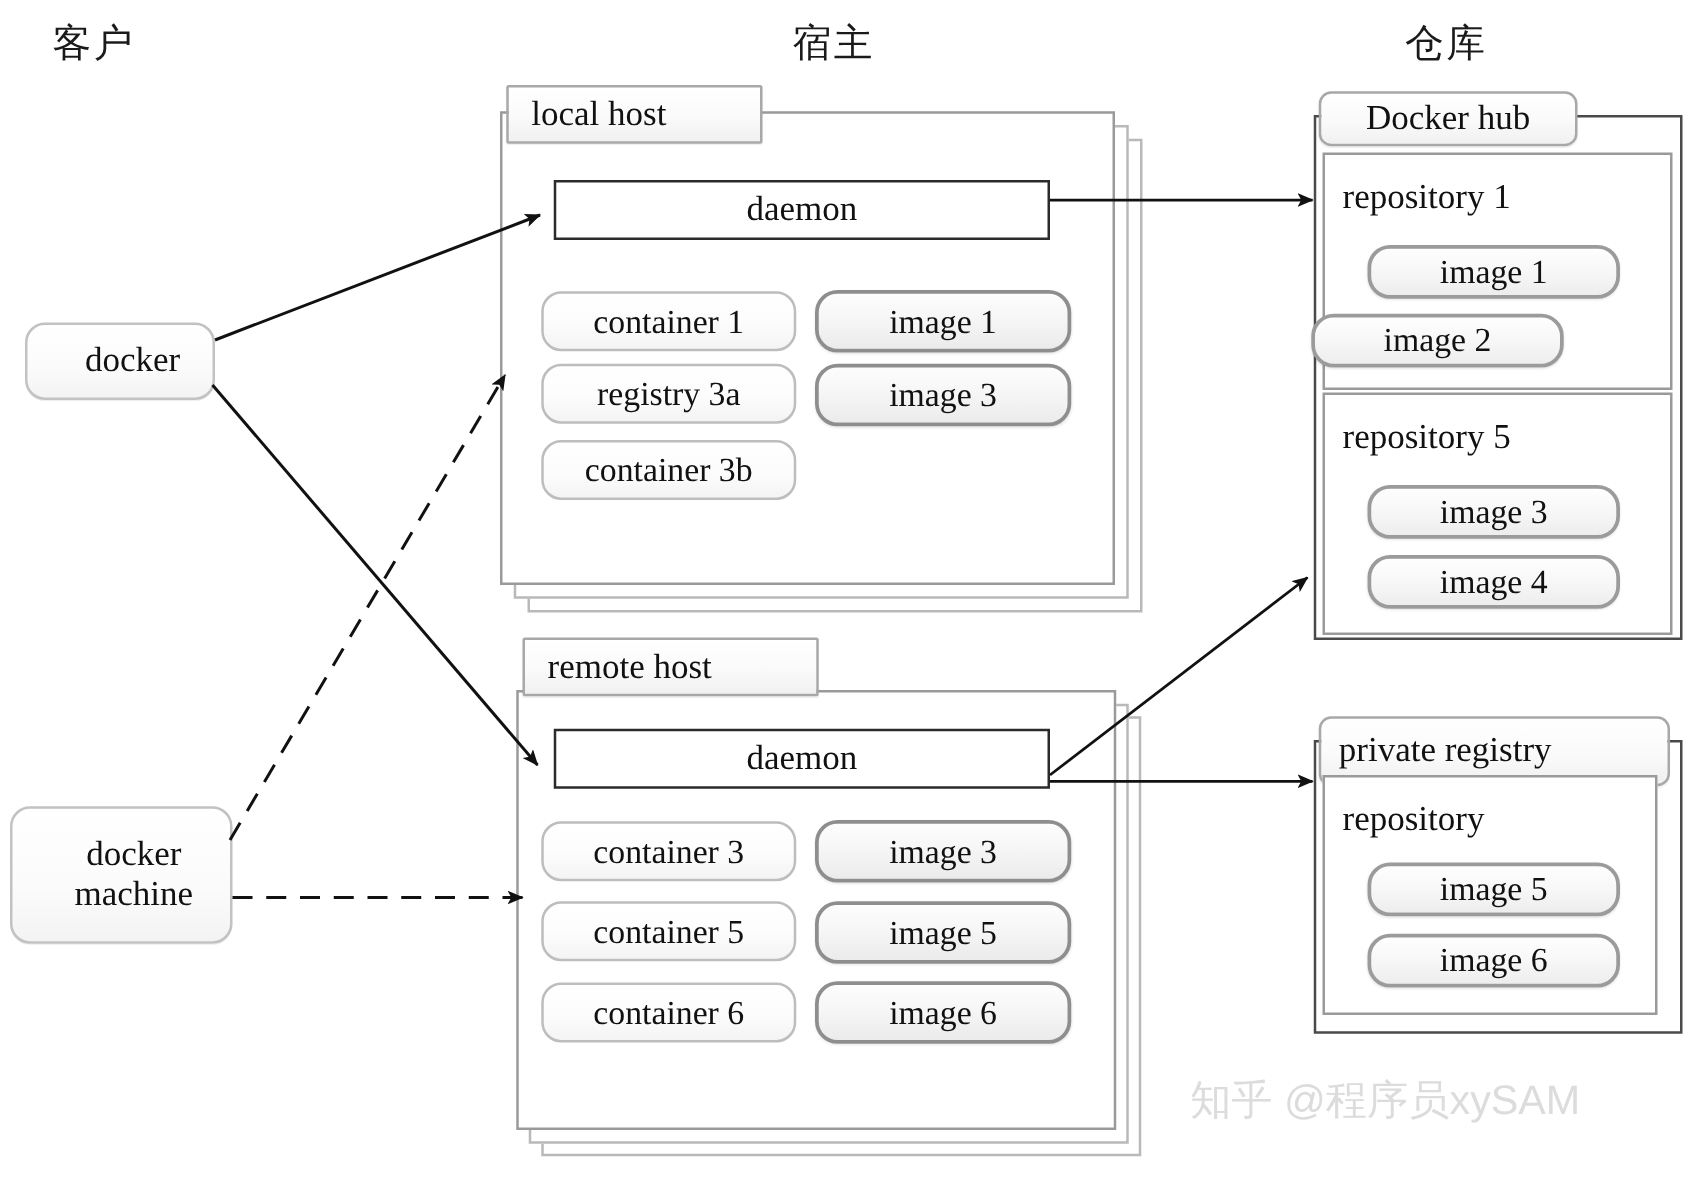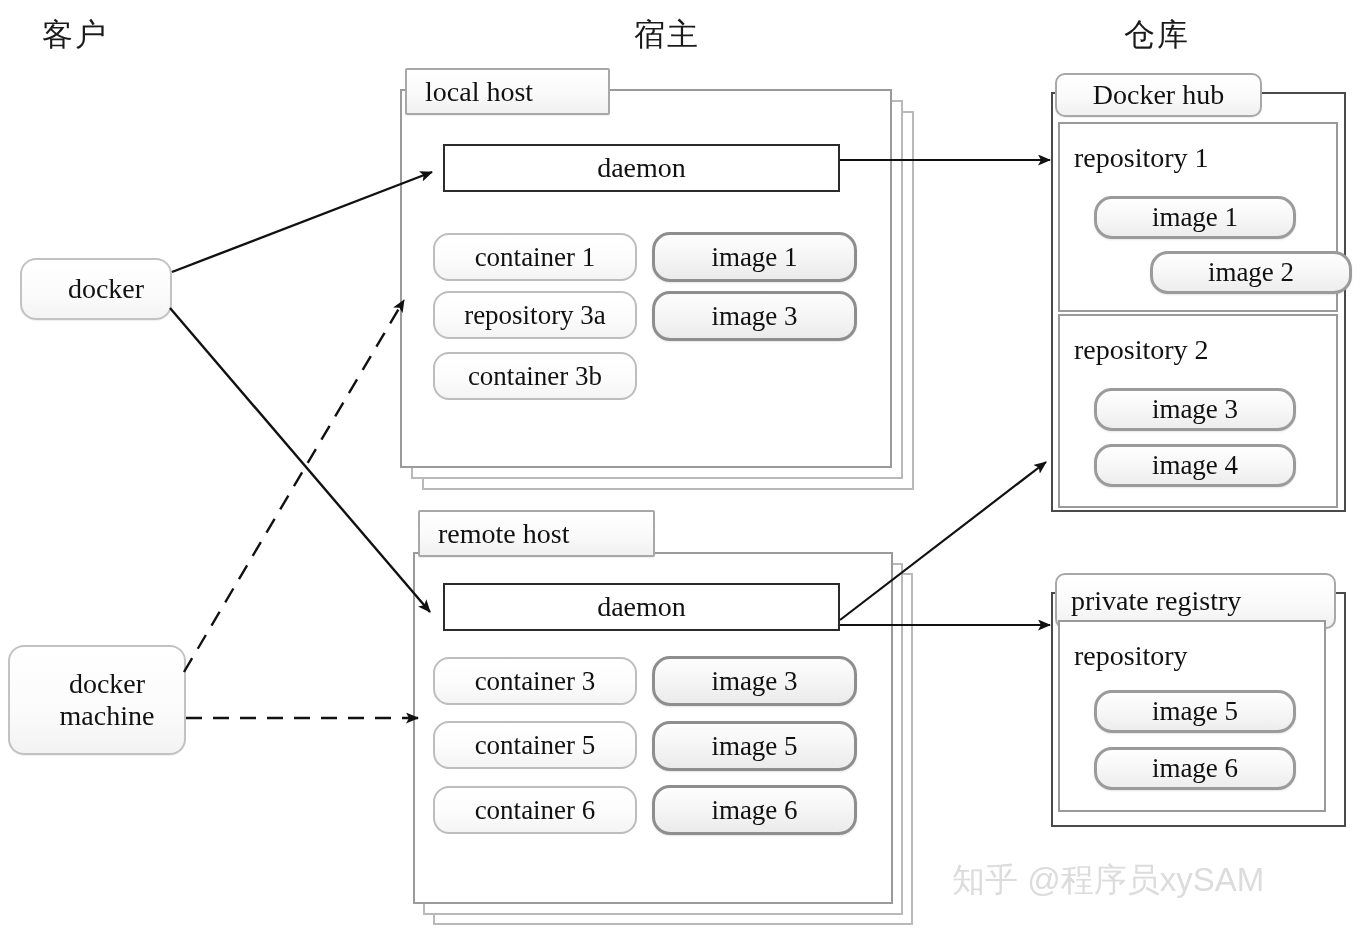--- a/index.html
+++ b/index.html
@@ -134,21 +134,21 @@
   </div>
 
   <div class="daemon-box" style="left:443px;top:144px;width:397px;height:48px;">
     <span>daemon</span>
   </div>
 
   <div class="container-chip" style="left:433px;top:233px;width:204px;height:48px;">
     <span>container 1</span>
   </div>
   <div class="container-chip" style="left:433px;top:291px;width:204px;height:48px;">
-    <span>repository 3a</span>
+    <span>registry 3a</span>
   </div>
   <div class="container-chip" style="left:433px;top:352px;width:204px;height:48px;">
     <span>container 3b</span>
   </div>
 
   <div class="image-chip" style="left:652px;top:232px;width:205px;height:50px;">
     <span>image 1</span>
   </div>
   <div class="image-chip" style="left:652px;top:291px;width:205px;height:50px;">
     <span>image 3</span>
@@ -191,26 +191,26 @@
 
   <div class="registry-tab" style="left:1055px;top:73px;width:207px;height:44px;">
     <span>Docker hub</span>
   </div>
 
   <div class="repo-box" style="left:1058px;top:122px;width:280px;height:190px;"></div>
   <div class="repo-label" style="left:1074px;top:142px;">repository 1</div>
   <div class="repo-image" style="left:1094px;top:196px;width:202px;height:43px;">
     <span>image 1</span>
   </div>
-  <div class="repo-image" style="left:1150px;top:251px;width:202px;height:43px;">
+  <div class="repo-image" style="left:1049px;top:251px;width:202px;height:43px;">
     <span>image 2</span>
   </div>
 
   <div class="repo-box" style="left:1058px;top:314px;width:280px;height:194px;"></div>
-  <div class="repo-label" style="left:1074px;top:334px;">repository 2</div>
+  <div class="repo-label" style="left:1074px;top:334px;">repository 5</div>
   <div class="repo-image" style="left:1094px;top:388px;width:202px;height:43px;">
     <span>image 3</span>
   </div>
   <div class="repo-image" style="left:1094px;top:444px;width:202px;height:43px;">
     <span>image 4</span>
   </div>
 
   <div class="registry-panel" style="left:1051px;top:592px;width:295px;height:235px;"></div>
 
   <div class="registry-tab" style="left:1055px;top:573px;width:281px;height:56px;justify-content:flex-start;padding-left:14px;">

